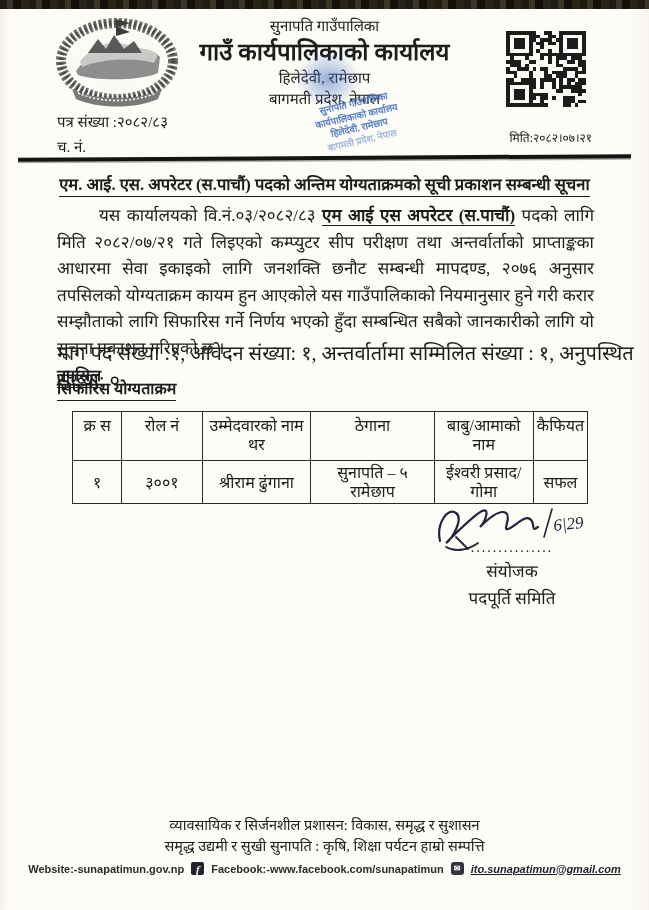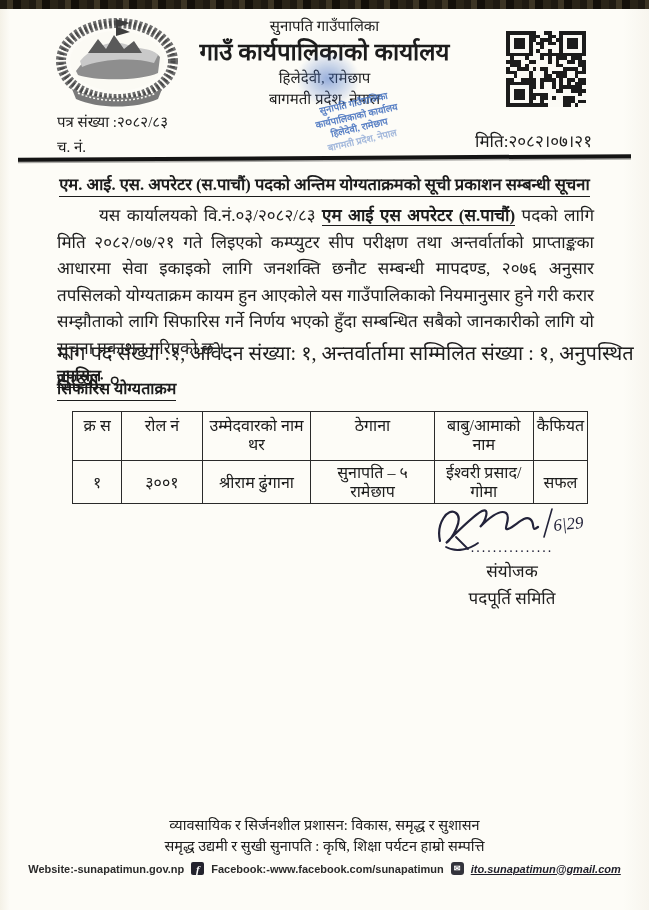--- a/index.html
+++ b/index.html
@@ -25,21 +25,21 @@
       background:radial-gradient(closest-side,rgba(66,110,195,.55),rgba(66,110,195,.22) 60%,rgba(66,110,195,0));
       filter:blur(1px);}
   .stamp{position:absolute;left:288px;top:88px;width:140px;transform:rotate(-13deg);
       color:#3f6dbd;text-align:center;font-size:9.5px;line-height:12.5px;font-weight:bold;
       opacity:.85;pointer-events:none;}
   .stamp div:last-child{opacity:.55;}
 
   
   .letter-no{position:absolute;left:57px;top:102px;font-size:15px;}
   .ch-no{position:absolute;left:57px;top:127px;font-size:15px;}
-  .date{position:absolute;right:57px;top:120px;font-size:17px;}
+  .date{position:absolute;right:57px;top:120px;font-size:12px;}
 
   .rule{position:absolute;left:18px;top:147px;width:613px;height:3.5px;background:#141414;
       transform:rotate(-0.35deg);box-shadow:0 1.5px 0 rgba(20,20,20,.35);}
 
   .subject{position:absolute;left:30px;right:30px;top:163px;text-align:center;
       font-size:16.5px;font-weight:bold;}
   .subject span{border-bottom:1.6px solid #1c1c1c;padding-bottom:2px;}
 
   .body-text{position:absolute;left:57px;top:194px;width:537px;margin:0;
       font-size:17px;line-height:26.5px;text-align:justify;text-indent:42px;}

